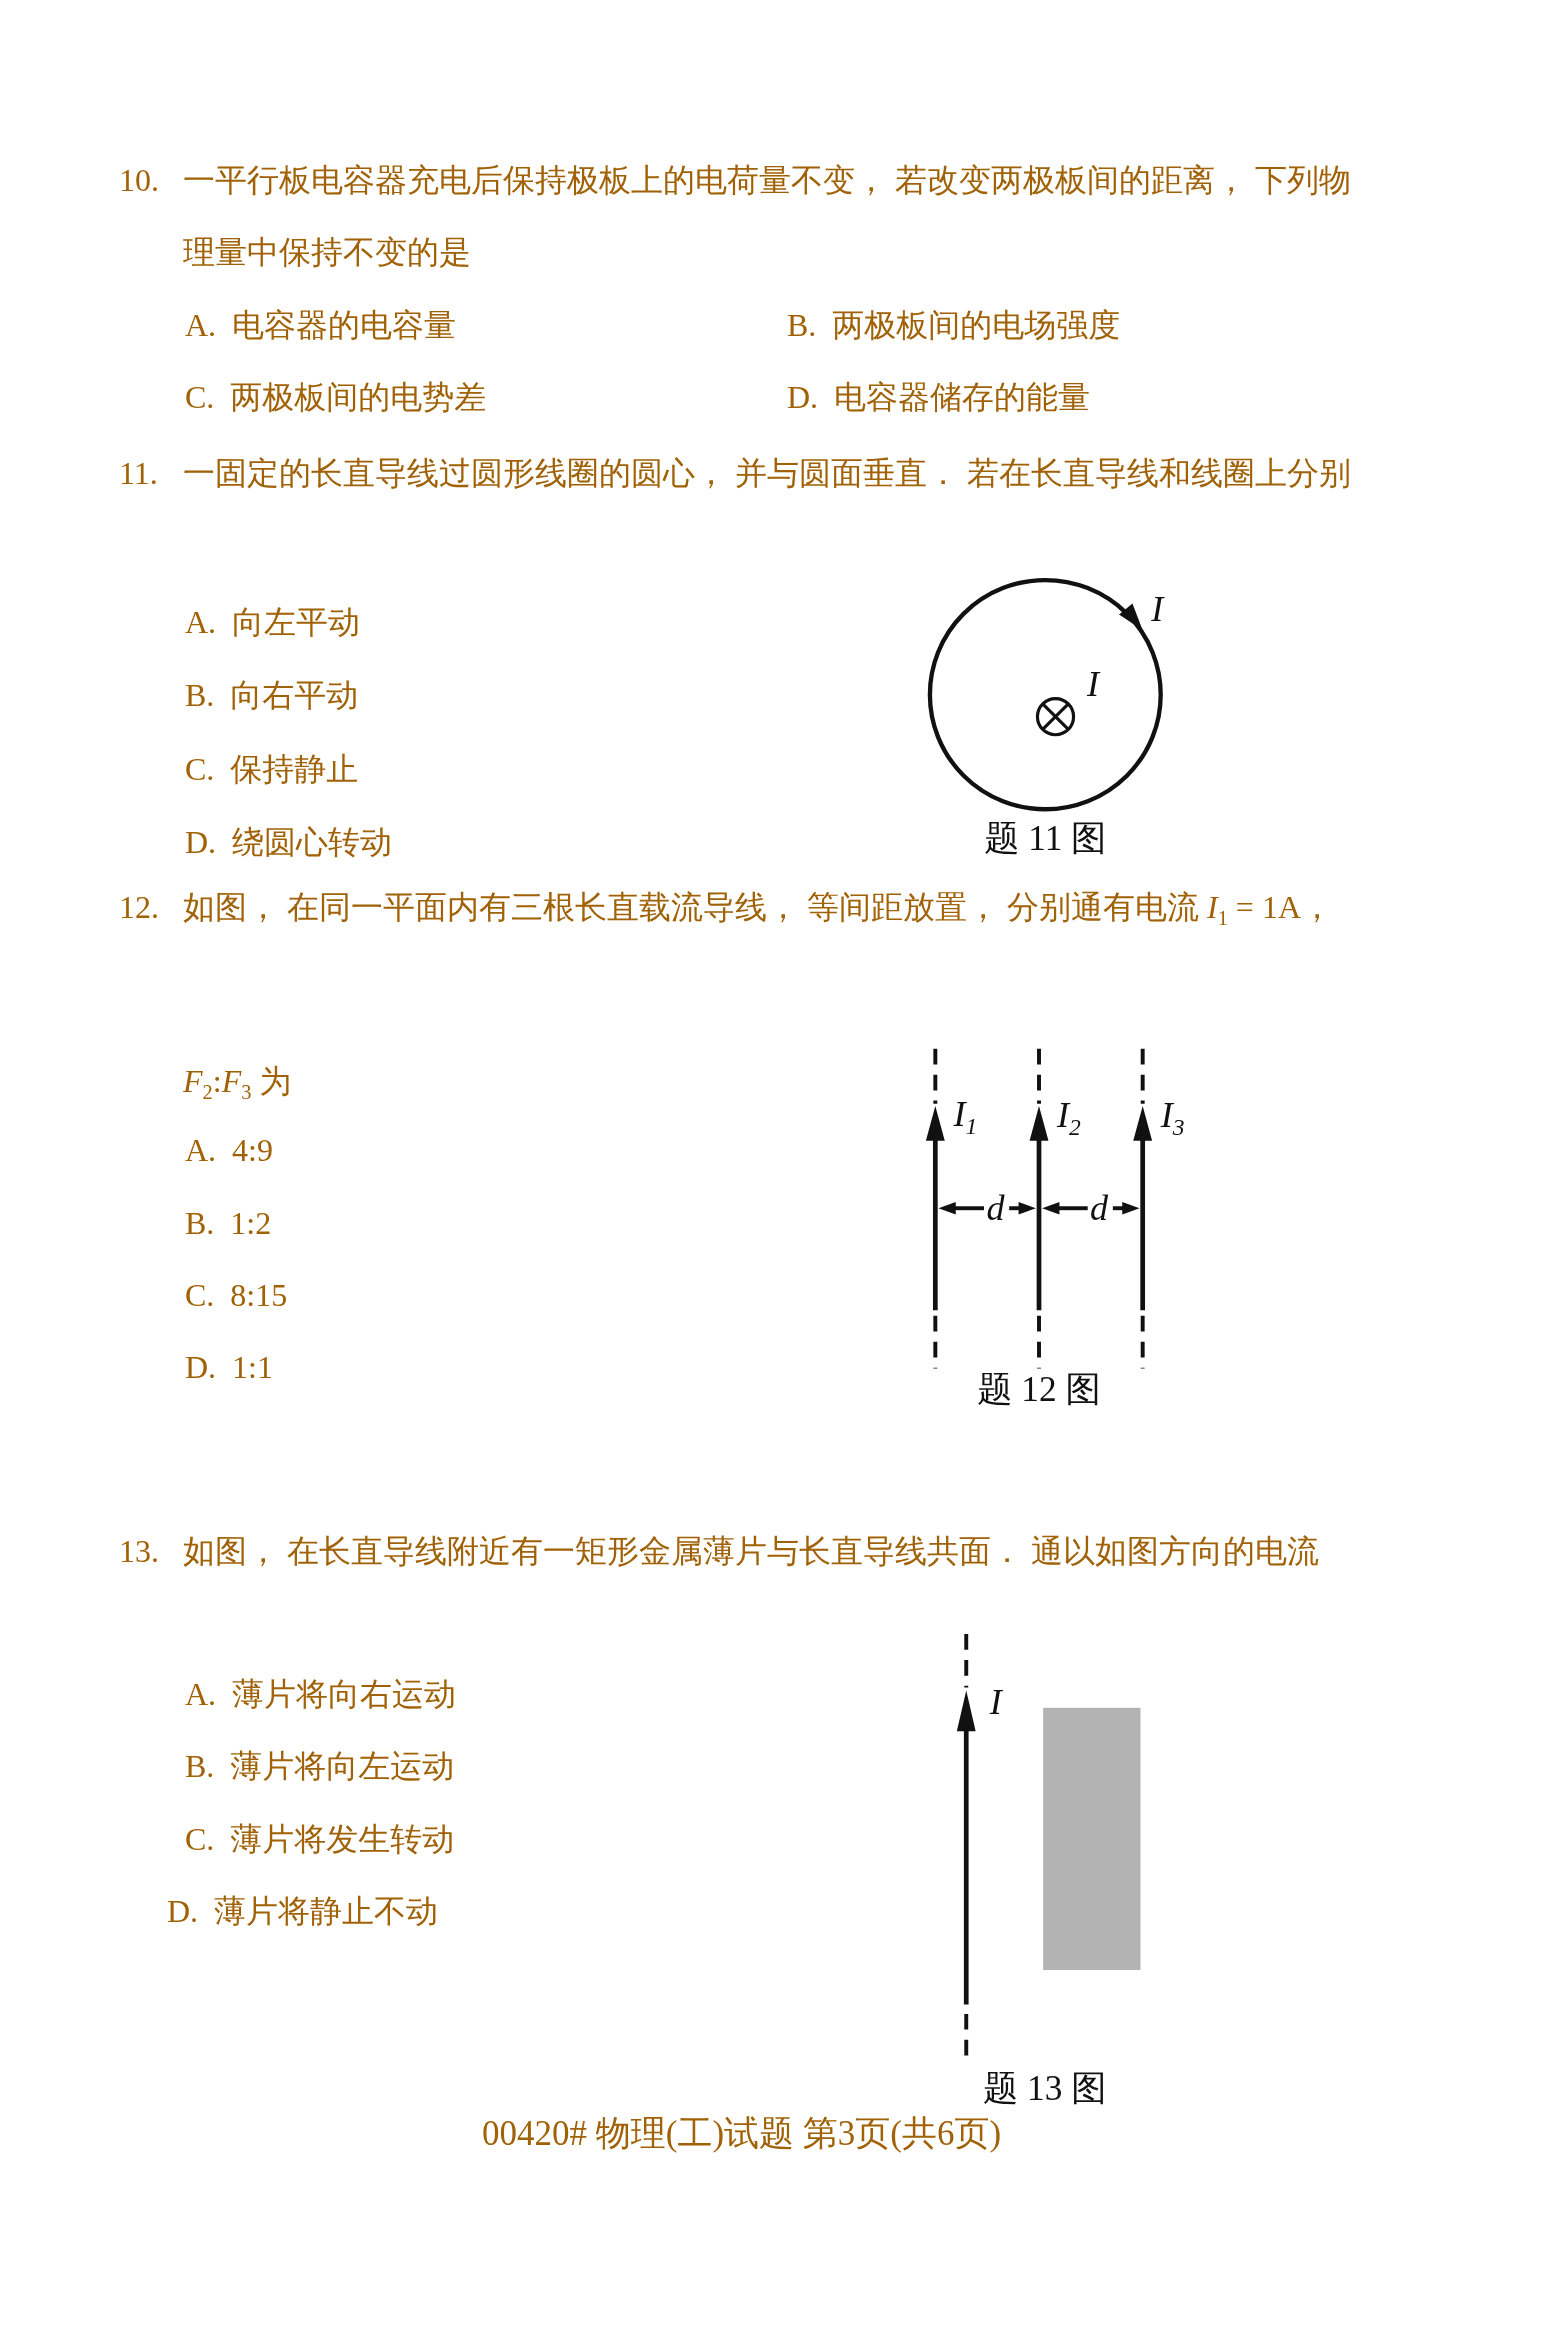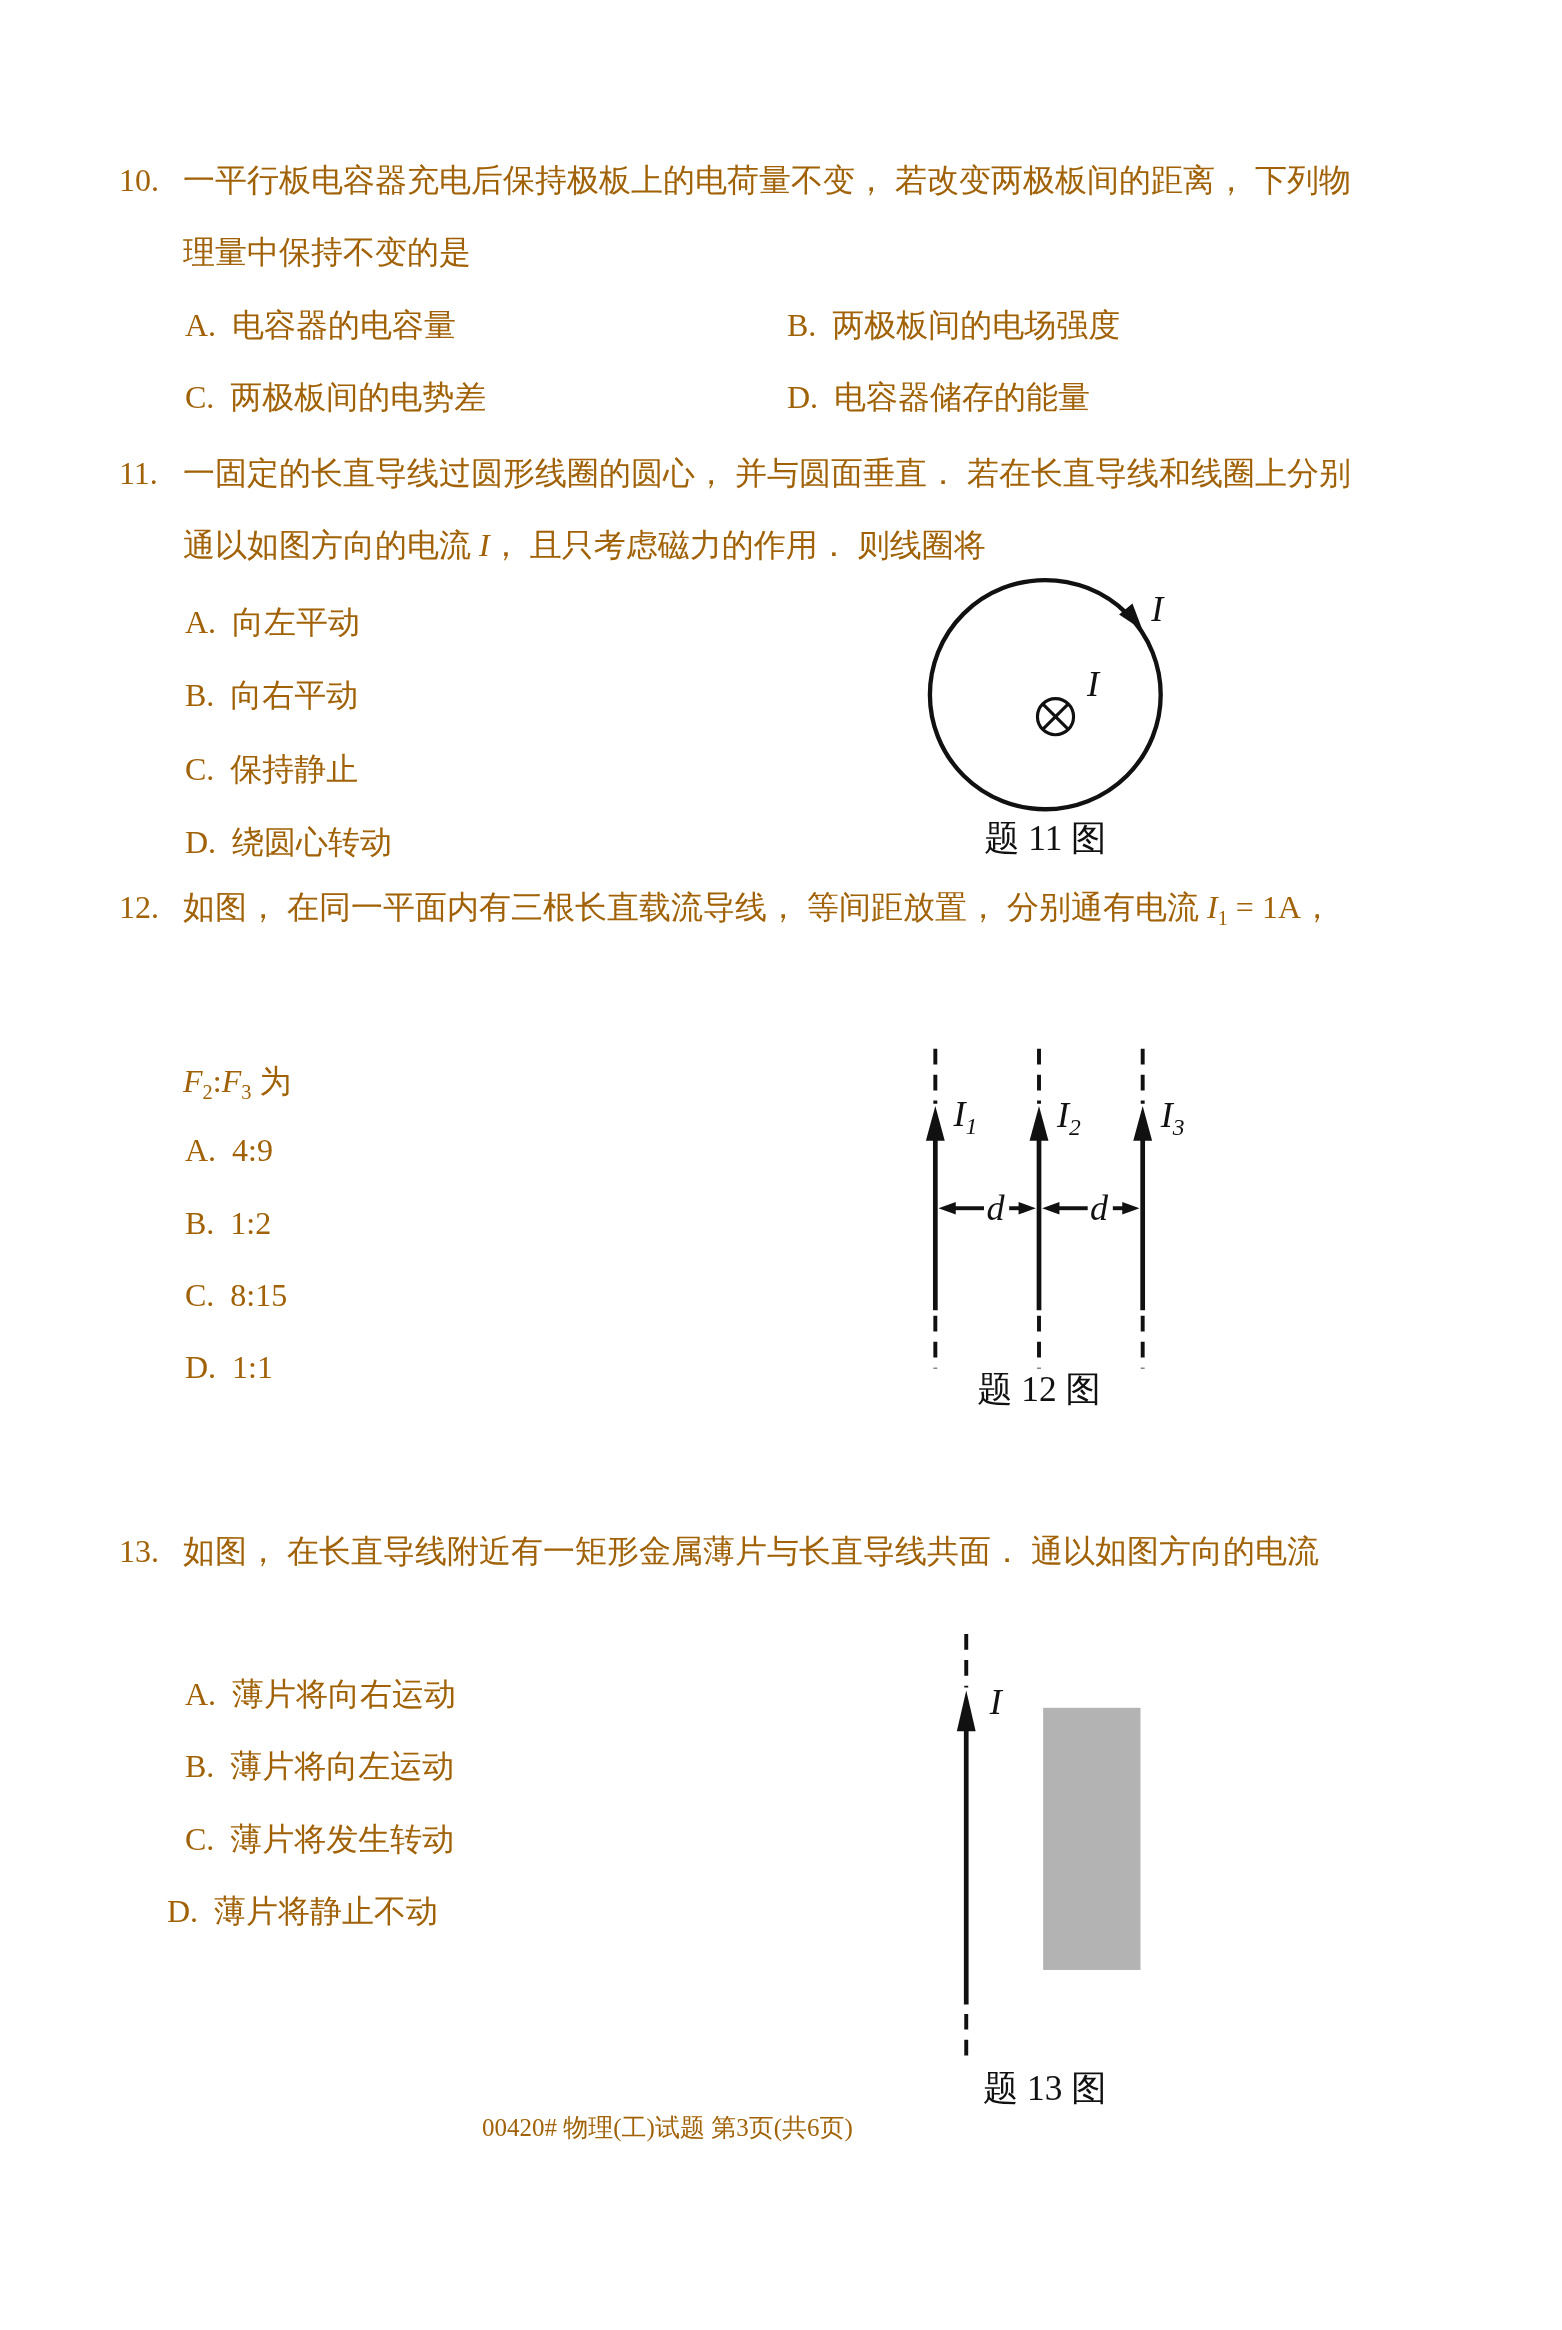--- a/index.html
+++ b/index.html
@@ -3,42 +3,41 @@
 <meta charset="utf-8">
 <style>
   html,body{margin:0;padding:0;background:#e9e9e9;}
   #page{
     position:relative;width:1563px;height:2330px;background:#ffffff;
     font-family:"Liberation Serif","DejaVu Serif",serif;color:#a16207;overflow:hidden;
   }
   .t{position:absolute;font-size:32px;line-height:1.2;white-space:pre;}
   .t i{font-style:italic;font-family:"Liberation Serif","DejaVu Serif",serif;}
   .sub{font-size:20.4px;vertical-align:-7px;}
-  .footer{font-size:25px;}
+  .footer{font-size:35px;}
   svg.fig{position:absolute;overflow:visible;}
   svg.fig text{fill:#111;font-family:"Liberation Serif","DejaVu Serif",serif;}
   .mathlbl{font-style:italic;font-size:46px;}
   .caption{font-size:45px;}
 </style>
 </head>
 <body>
 
 <div id="page">
 
   <div class="t" style="left:119px;top:161px">10.</div>
   <div class="t" style="left:183px;top:161px">一平行板电容器充电后保持极板上的电荷量不变， 若改变两极板间的距离， 下列物</div>
   <div class="t" style="left:183px;top:233px">理量中保持不变的是</div>
   <div class="t" style="left:185px;top:306px">A.  电容器的电容量</div>
   <div class="t" style="left:787px;top:306px">B.  两极板间的电场强度</div>
   <div class="t" style="left:185px;top:378px">C.  两极板间的电势差</div>
   <div class="t" style="left:787px;top:378px">D.  电容器储存的能量</div>
 
   <div class="t" style="left:119px;top:454px">11.</div>
   <div class="t" style="left:183px;top:454px">一固定的长直导线过圆形线圈的圆心， 并与圆面垂直． 若在长直导线和线圈上分别</div>
-  <div class="t" style="left:183px;top:526px"><span>通以如图方向的电流 </span><i>I</i><span>， 且只考虑磁力的作用． 则线圈将</span></div>
   <div class="t" style="left:185px;top:603px">A.  向左平动</div>
   <div class="t" style="left:185px;top:676px">B.  向右平动</div>
   <div class="t" style="left:185px;top:750px">C.  保持静止</div>
   <div class="t" style="left:185px;top:823px">D.  绕圆心转动</div>
 
   <svg class="fig" style="left:904px;top:550px" width="314" height="338" viewBox="0 0 400 430">
     <ellipse cx="180" cy="184" rx="147" ry="146" fill="none" stroke="#111" stroke-width="5.5"></ellipse>
     <polygon points="304,102 274,82 291,68" fill="#111"></polygon>
     <text x="315" y="90" class="mathlbl" font-size="48">I</text>
     <g>

